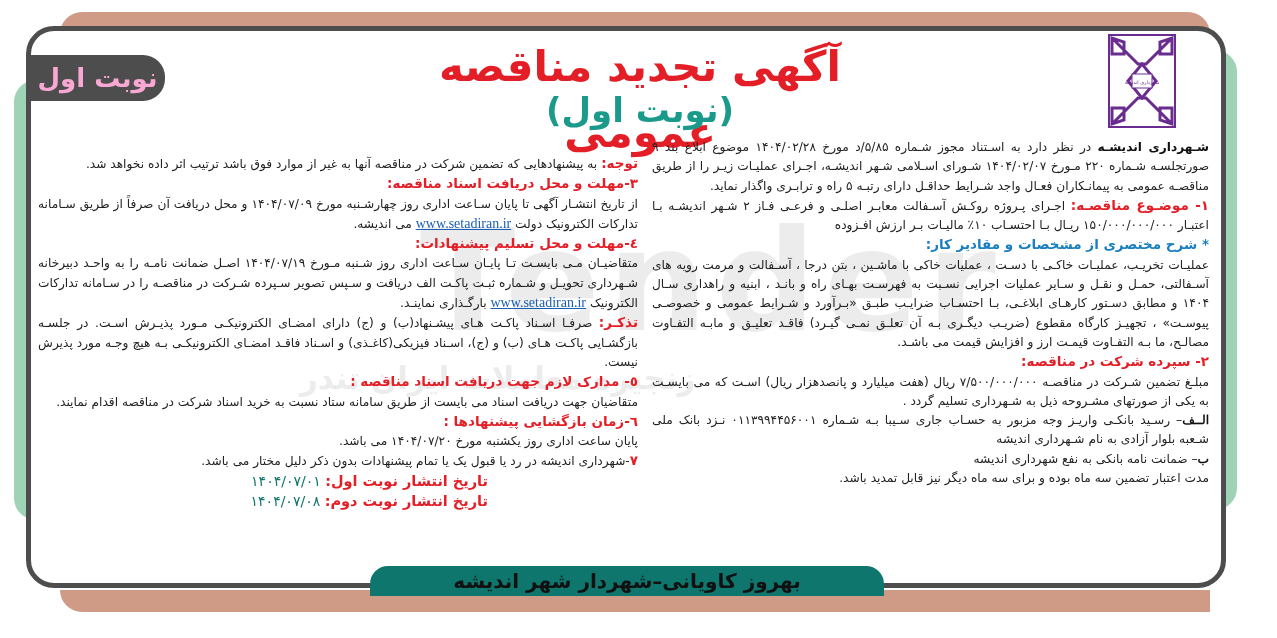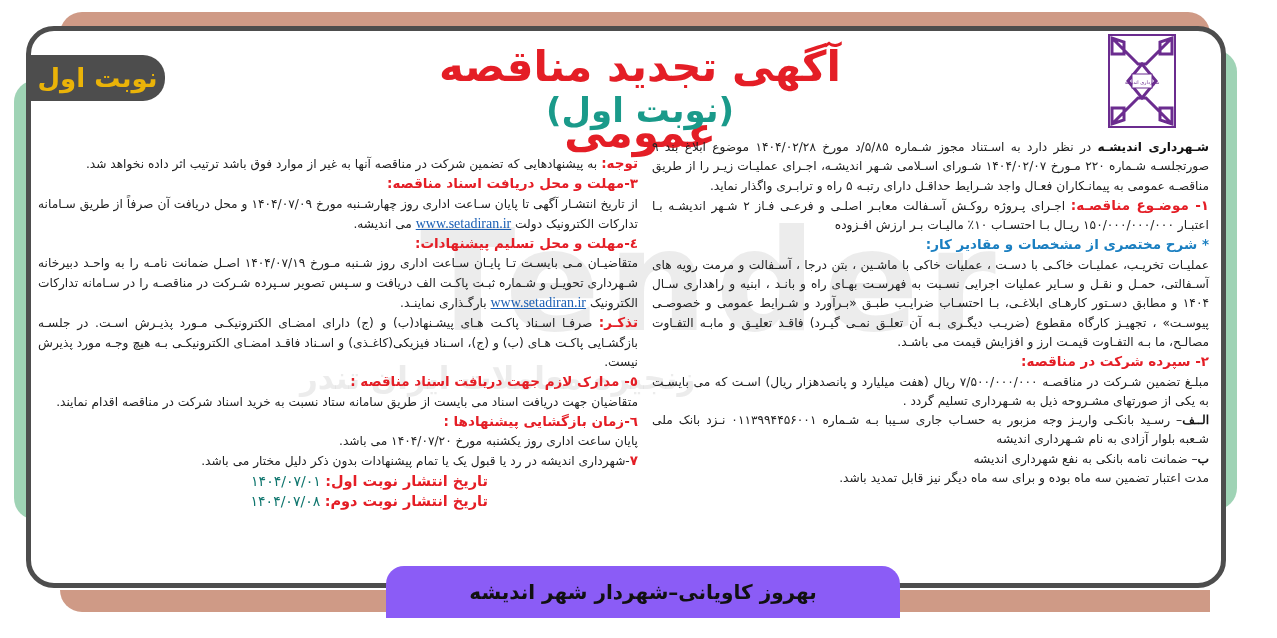--- a/index.html
+++ b/index.html
@@ -6,42 +6,42 @@
   html, body { width: 1277px; height: 638px; background: #ffffff; overflow: hidden; }
   body { position: relative; font-family: "DejaVu Sans", sans-serif; direction: rtl; color: #222; }
 
   .bg-top-band { position: absolute; left: 60px; top: 12px; width: 1150px; height: 30px; background: #cf9a86; border-radius: 22px 22px 0 0; }
   .bg-bottom-band { position: absolute; left: 60px; top: 590px; width: 1150px; height: 22px; background: #cf9a86; border-radius: 0 0 0 22px; }
   .bg-green-right { position: absolute; left: 1215px; top: 50px; width: 22px; height: 460px; background: #9fd3b5; border-radius: 0 22px 22px 0; }
   .bg-green-left { position: absolute; left: 14px; top: 80px; width: 30px; height: 440px; background: #9fd3b5; border-radius: 22px 0 0 22px; }
 
   .frame { position: absolute; left: 26px; top: 26px; width: 1200px; height: 562px; background: #fff; border: 5px solid #4d4d4d; border-radius: 28px; }
 
-  .badge-round { position: absolute; left: 30px; top: 55px; width: 135px; height: 46px; background: #4d4d4d; border-radius: 0 22px 22px 0; color: #eab308; font-weight: bold; font-size: 26px; display: flex; align-items: center; justify-content: center; font-family: "DejaVu Sans", sans-serif; }
+  .badge-round { position: absolute; left: 30px; top: 55px; width: 135px; height: 46px; background: #4d4d4d; border-radius: 0 22px 22px 0; color: #f9a8d4; font-weight: bold; font-size: 26px; display: flex; align-items: center; justify-content: center; font-family: "DejaVu Sans", sans-serif; }
 
   .logo { position: absolute; left: 1108px; top: 34px; width: 68px; height: 94px; background: #fff; }
   .logo svg { width: 100%; height: 100%; }
 
   .title-main { position: absolute; left: 380px; top: 34px; width: 520px; text-align: center; color: #e41e26; font-size: 42px; font-weight: bold; line-height: 66px; }
   .title-sub { position: absolute; left: 460px; top: 88px; width: 360px; text-align: center; color: #1a9a8a; font-size: 34px; font-weight: bold; line-height: 44px; }
 
   .col { position: absolute; top: 138px; font-size: 12.2px; line-height: 19.3px; text-align: justify; }
   .col-right { left: 652px; width: 557px; }
   .col-left { left: 38px; width: 600px; margin-top: 16px; }
 
   .p { margin: 0; }
   .lead { font-weight: bold; color: #111; }
   .h-red { color: #e41e26; font-weight: bold; font-size: 13.5px; }
   .h-blue { color: #1a7fc1; font-weight: bold; font-size: 13.5px; }
   .h-red-lg { color: #e41e26; font-weight: bold; font-size: 14.5px; }
   .sub-label { font-weight: bold; color: #111; font-family: Liberation Serif, serif; }
   .link { color: #1a5fb4; text-decoration: underline; font-family: "Liberation Serif", serif; font-size: 14px; }
   .date-value { color: #0f766e; font-size: 14px; }
 
-  .signature { position: absolute; left: 386px; top: 566px; width: 514px; height: 52px; background: #8b5cf6; border-radius: 18px 18px 0 0; color: #111; font-weight: bold; font-size: 20px; display: flex; align-items: center; justify-content: center; }
+  .signature { position: absolute; left: 370px; top: 566px; width: 514px; height: 30px; background: #0f766e; border-radius: 18px 18px 0 0; color: #111; font-weight: bold; font-size: 20px; display: flex; align-items: center; justify-content: center; }
 
   .watermark { position: absolute; color: rgba(150,150,150,0.18); font-weight: bold; pointer-events: none; }
   .wm1 { left: 420px; top: 200px; font-size: 140px; direction: ltr; letter-spacing: 8px; }
   .wm2 { left: 300px; top: 360px; font-size: 31px; letter-spacing: 18px; }
 </style>
 </head>
 <body>
 
 <div class="bg-top-band"></div>
 <div class="bg-bottom-band"></div>

